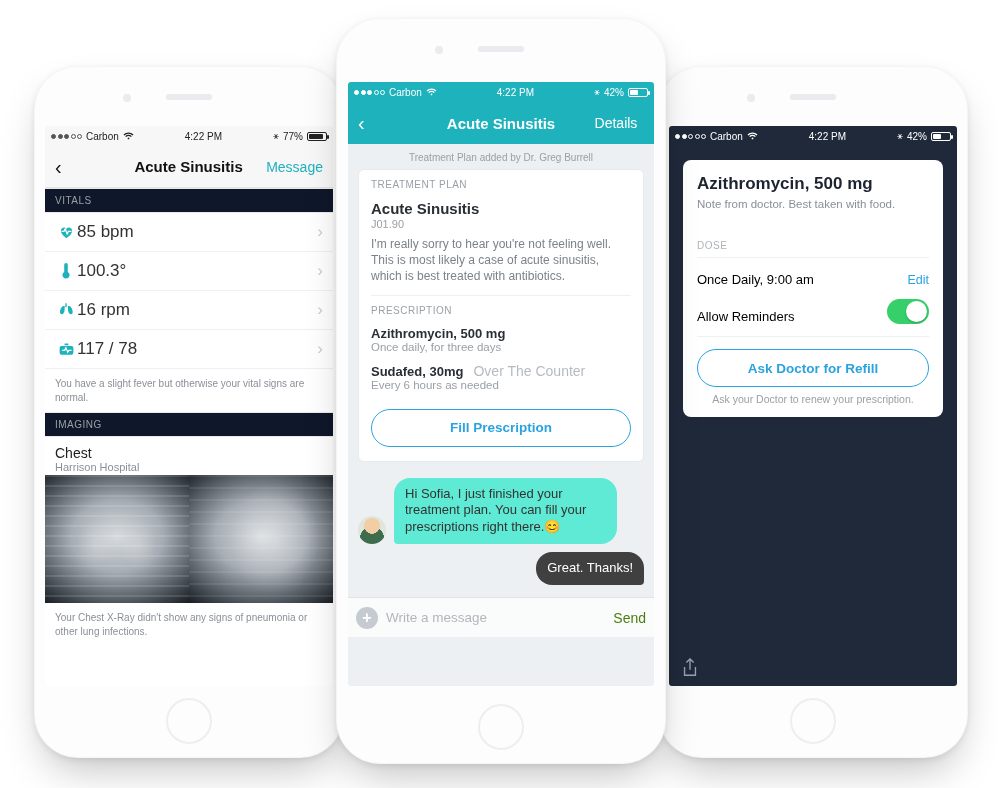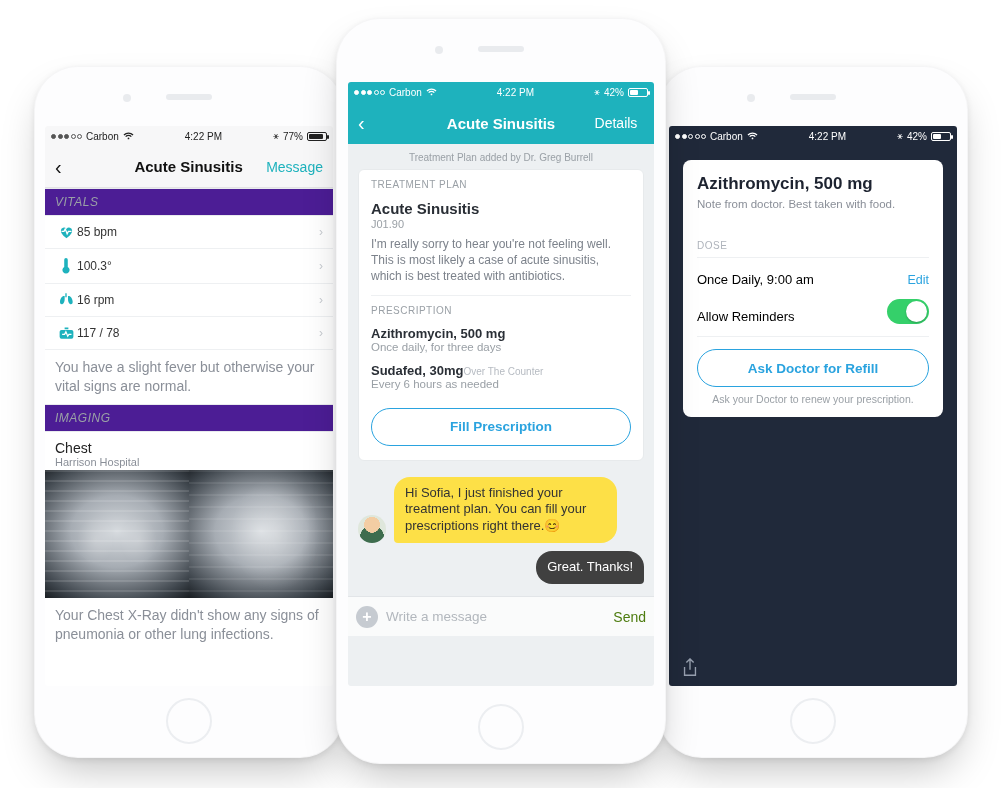--- a/index.html
+++ b/index.html
@@ -74,25 +74,25 @@
   .navbar { height: 42px; display:flex; align-items:center; justify-content:space-between; padding:0 10px; border-bottom:1px solid rgba(0,0,0,.08); }
   .navbar.light { background:#f7f7f8; color:#111; }
   .navbar.teal  { background:#1eb2bd; color:#fff; border-bottom:none; }
   .navbar.dark  { background:#20293a; color:#fff; border-bottom:none; }
   .navbar .title { font-weight:600; font-size:15px; }
   .navbar .left, .navbar .right { min-width:56px; font-size:14px; }
   .navbar .right { text-align:center; }
   .chevron { font-size:20px; line-height:1; }
 
   
-  .section-label { font-size:12px; letter-spacing:.5px; color:#9aa0a6; background:#4c1d95; padding:6px 10px; border-top:1px solid #e9ebee; border-bottom:1px solid #e9ebee;font-style:italic; }
-  .row { display:flex; align-items:center; padding:9px 10px; border-bottom:1px solid #eef0f2; font-size:12px; color:#333; }
+  .section-label { font-size:10px; letter-spacing:.5px; color:#9aa0a6; background:#0f172a; padding:6px 10px; border-top:1px solid #e9ebee; border-bottom:1px solid #e9ebee; }
+  .row { display:flex; align-items:center; padding:9px 10px; border-bottom:1px solid #eef0f2; font-size:17px; color:#333; }
   .row .ico { width:22px; color:#1eb2bd; display:flex; justify-content:center; }
   .row .chev { margin-left:auto; color:#c8ccd1; }
-  .note { font-size:14px; color:#8a8f98; padding:8px 10px; line-height:1.35; }
+  .note { font-size:10px; color:#8a8f98; padding:8px 10px; line-height:1.35; }
 
   
   .card-head { padding:8px 10px 2px; }
   .card-head .h { font-size:14px; font-weight:500; color:#222; }
   .card-head .s { font-size:11px; color:#8a8f98; }
   .xray-row { display:flex; height:128px; }
   .xray { flex:1; position:relative; background:radial-gradient(80% 70% at 50% 48%, #d7dbdf 0%, #a6acb3 40%, #3f464d 80%, #12161a 100%); }
   .xray::after{content:"";position:absolute;inset:0;background:
       radial-gradient(18% 26% at 35% 55%, rgba(255,255,255,.18), transparent 70%),
       radial-gradient(18% 26% at 65% 55%, rgba(255,255,255,.18), transparent 70%),
@@ -107,28 +107,28 @@
   .tp-meta { text-align:center; font-size:10px; color:#9aa0a6; padding:8px 0 6px; }
   .tp-card { margin:0 10px 10px; background:#fff; border:1px solid #e7eaec; border-radius:6px; overflow:hidden; }
   .tp-card .hd { font-size:10px; letter-spacing:.5px; color:#9aa0a6; padding:9px 12px 6px; }
   .tp-card .block { padding:4px 12px 10px; }
   .tp-card .t1 { font-size:15px; font-weight:700; color:#2a2f36; }
   .tp-card .t2 { font-size:11px; color:#9aa0a6; margin-top:1px; }
   .tp-card .body { font-size:12px; color:#7c828b; margin-top:6px; line-height:1.35; }
   .tp-card hr { border:none; border-top:1px solid #eef0f2; margin:0 12px; }
   .rx .name { font-size:13px; font-weight:600; color:#2a2f36; }
   .rx .sub  { font-size:11.5px; color:#9aa0a6; }
-  .rx .tag  { font-size:10px; color:#b6bbc2; }
+  .rx .tag  { font-size:14px; color:#b6bbc2; margin-left:10px; }
   .pill-btn { margin:8px 12px 14px; border:1.5px solid #2aa3df; color:#2aa3df; border-radius:22px; height:38px; display:flex;align-items:center;justify-content:center; font-weight:600; font-size:13.5px; }
 
   .chat { padding:6px 10px 4px; }
   .msg-row { display:flex; align-items:flex-end; gap:8px; margin-bottom:8px; }
   .avatar { width:28px;height:28px;border-radius:50%; background: radial-gradient(circle at 50% 35%, #f3cda3 0 34%, transparent 35%), radial-gradient(circle at 50% 80%, #3e6d4e 0 45%, transparent 46%), #dfe7dc; }
   .bubble { max-width: 78%; padding:8px 11px; border-radius:16px; font-size:13px; line-height:1.3; }
-  .bubble.in { background:#fde047; color:#333; border-bottom-left-radius:4px; }
+  .bubble.in { background:#5eead4; color:#333; border-bottom-left-radius:4px; }
   .bubble.out{ background:#404040; color:#fff; border-bottom-right-radius:4px; margin-left:auto; }
 
   .composer { height:40px; border-top:1px solid #e2e5e8; background:#fafbfb; display:flex; align-items:center; padding:0 8px; gap:8px; }
   .composer .plus { width:22px;height:22px;border-radius:50%;background:#c6cbd1;color:#fff;display:flex;align-items:center;justify-content:center;font-size:16px;font-weight:700; }
   .composer .ph { color:#b2b7bd; font-size:13.5px; flex:1; }
   .composer .send { color:#4d7c0f; font-size:14px; font-weight:500; }
 
   
   .dark-body { background:#20293a; flex:1; padding:14px; position:relative; }
   .share { position:absolute; left:12px; bottom:8px; width:18px; height:20px; }

